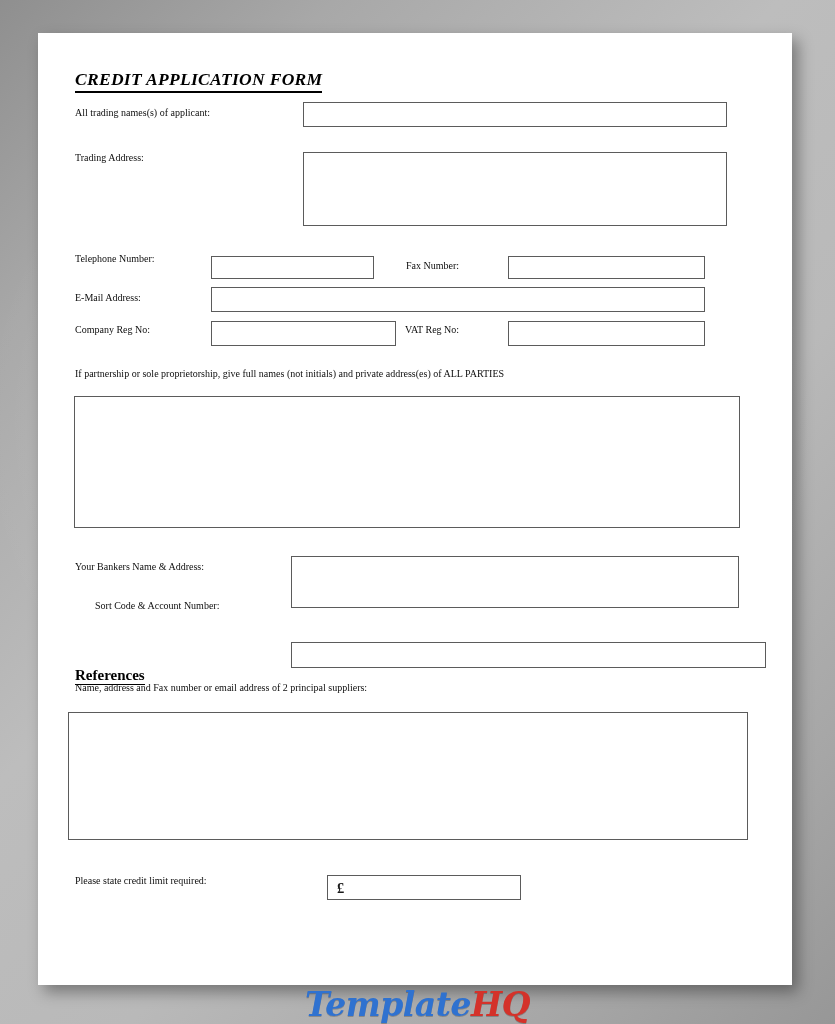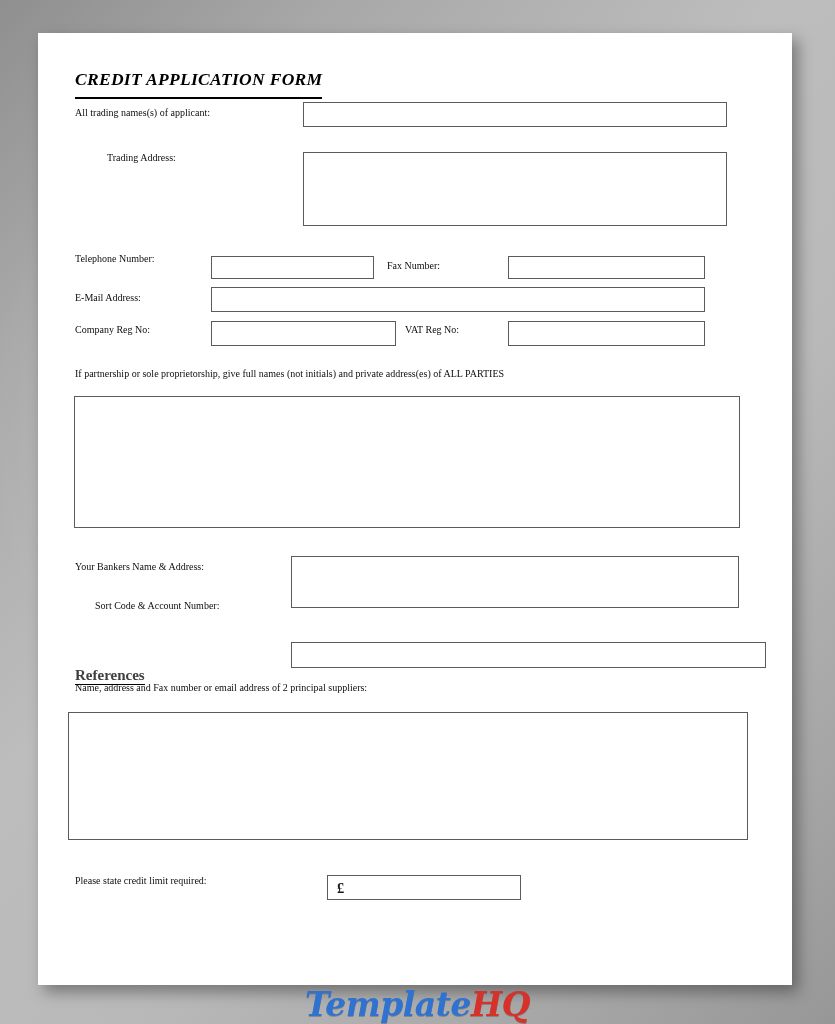--- a/index.html
+++ b/index.html
@@ -61,29 +61,29 @@
   #form-title {
     position: absolute;
     left: 37px;
     top: 36px;
     font-size: 17.5px;
     font-weight: bold;
     font-style: italic;
     letter-spacing: 0.3px;
     color: #000;
     border-bottom: 2px solid #000;
-    padding-bottom: 7px;
+    padding-bottom: 1px;
     white-space: nowrap;
   }
 
   .section-head {
     position: absolute;
     font-weight: bold;
     font-size: 15px;
-    color: #404040;
+    color: #000000;
     border-bottom: 1.6px solid #000;
     padding-bottom: 0px;
     white-space: nowrap;
   }
 
   .currency {
     position: absolute;
     font-size: 14.5px;
     font-weight: bold;
     color: #1a1a1a;
@@ -113,27 +113,27 @@
 
 <div id="backdrop"></div>
 
 <div id="page">
 
   <div id="form-title">CREDIT APPLICATION FORM</div>
 
   <div class="lbl" style="left:37px; top:74px;">All trading names(s) of applicant:</div>
   <div class="box" style="left:265px; top:69px; width:424px; height:25px;"></div>
 
-  <div class="lbl" style="left:37px; top:119px;margin-left:32px;">Trading Address:</div>
+  <div class="lbl" style="left:37px; top:119px;">Trading Address:</div>
   <div class="box" style="left:265px; top:119px; width:424px; height:74px;"></div>
 
   <div class="lbl" style="left:37px; top:220px;">Telephone Number:</div>
   <div class="box" style="left:173px; top:223px; width:163px; height:23px;"></div>
 
-  <div class="lbl" style="left:349px; top:227px;">Fax Number:</div>
+  <div class="lbl" style="left:368px; top:227px;">Fax Number:</div>
   <div class="box" style="left:470px; top:223px; width:197px; height:23px;"></div>
 
   <div class="lbl" style="left:37px; top:259px;">E-Mail Address:</div>
   <div class="box" style="left:173px; top:254px; width:494px; height:25px;"></div>
 
   <div class="lbl" style="left:37px; top:291px;">Company Reg No:</div>
   <div class="box" style="left:173px; top:288px; width:185px; height:25px;"></div>
 
   <div class="lbl" style="left:367px; top:291px;">VAT Reg No:</div>
   <div class="box" style="left:470px; top:288px; width:197px; height:25px;"></div>

